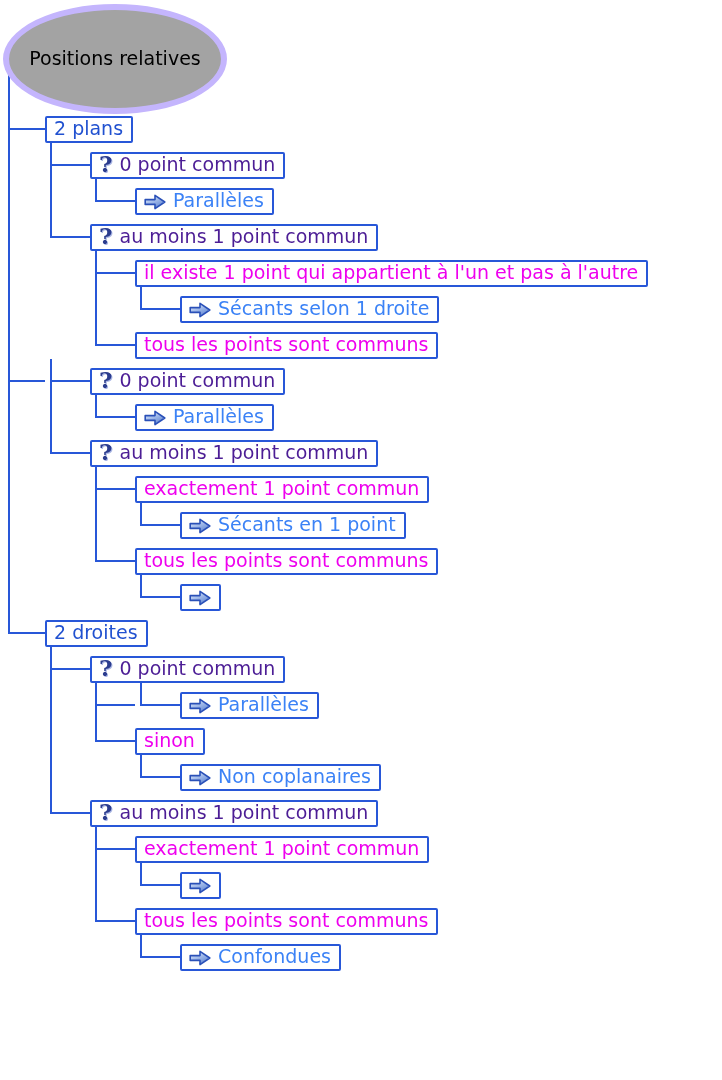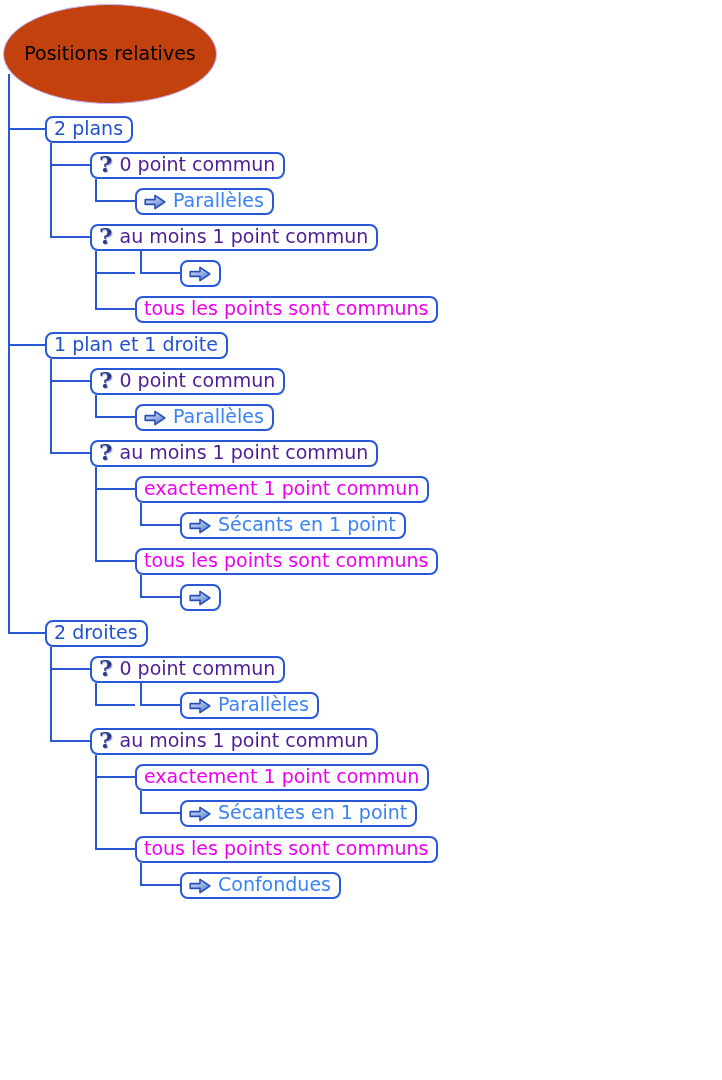--- a/index.html
+++ b/index.html
@@ -13,39 +13,39 @@
     position: relative;
     width: 722px; height: 1080px;
     padding-top: 116px;
     box-sizing: border-box;
   }
   
   .root-node {
     position: absolute;
     left: 3px; top: 4px;
     width: 212px; height: 98px;
-    border: 1px solid #c4b5fd;
+    border: 6px solid #c4b5fd;
     border-radius: 50%;
-    background: #c2410c;
+    background: #a3a3a3;
     display: flex; flex-direction: column;
     align-items: center; justify-content: center;
     text-align: center;
     font-size: 19px; line-height: 1.32; color: #000;
     z-index: 2;
   }
   
   .node {
     position: relative;
     display: inline-flex;
     align-items: center;
     gap: 7px;
     height: 27px;
     box-sizing: border-box;
     border: 2px solid #2857d8;
-    border-radius: 8px;
+    border-radius: 2px;
     padding: 0 8px 0 7px;
     background: #ffffff;
     margin: 0 0 9px 0;
     font-size: 19px;
     line-height: 1;
     white-space: nowrap;
     z-index: 1;
   }
   .lbl { display: inline-block; transform: translateY(-1px); }
   .c-blue    { color: #2151d0; }
@@ -142,46 +142,47 @@
         </div>
 
         <div class="branch">
           <div class="node">
             <span class="qicon">?</span>
             <span class="lbl c-black">au moins 1 point commun</span>
           </div>
           <div class="children">
 
             <div class="branch">
-              <div class="children">
-                <div class="branch">
-                  <div class="node">
-                    <svg class="arrow" viewBox="0 0 22 16" width="22" height="16">
-                        <path d="M1.2 5.6 H11 V1.4 L20.8 8 L11 14.6 V10.4 H1.2 Z" fill="url(#arrowGrad)" stroke="#2a50b8" stroke-width="1.6" stroke-linejoin="round"></path>
-                      </svg>
+              <div class="node">
+                <span class="lbl c-magenta">il existe 1 point qui appartient à l'un et pas à l'autre</span>
+              </div>
+              <div class="children">
+                <div class="branch">
+                  <div class="node">
+                    <svg class="arrow" viewBox="0 0 22 16" width="22" height="16">
+                        <path d="M1.2 5.6 H11 V1.4 L20.8 8 L11 14.6 V10.4 H1.2 Z" fill="url(#arrowGrad)" stroke="#2a50b8" stroke-width="1.6" stroke-linejoin="round"></path>
+                      </svg>
+                    <span class="lbl c-green">Sécants selon 1 droite</span>
                   </div>
                 </div>
               </div>
             </div>
 
             <div class="branch">
               <div class="node">
                 <span class="lbl c-magenta">tous les points sont communs</span>
               </div>
             </div>
 
           </div>
         </div>
       </div>
     </div>
 
     <div class="branch">
-      <div class="node">
-        <span class="lbl c-blue">1 plan et 1 droite</span>
-      </div>
       <div class="children">
 
         <div class="branch">
           <div class="node">
             <span class="qicon">?</span>
             <span class="lbl c-black">0 point commun</span>
           </div>
           <div class="children">
             <div class="branch">
               <div class="node">
@@ -256,20 +257,35 @@
                   <div class="node">
                     <svg class="arrow" viewBox="0 0 22 16" width="22" height="16">
                         <path d="M1.2 5.6 H11 V1.4 L20.8 8 L11 14.6 V10.4 H1.2 Z" fill="url(#arrowGrad)" stroke="#2a50b8" stroke-width="1.6" stroke-linejoin="round"></path>
                       </svg>
                     <span class="lbl c-green">Parallèles</span>
                   </div>
                 </div>
               </div>
             </div>
 
+            <div class="branch">
+              <div class="node">
+                <span class="lbl c-magenta">sinon</span>
+              </div>
+              <div class="children">
+                <div class="branch">
+                  <div class="node">
+                    <svg class="arrow" viewBox="0 0 22 16" width="22" height="16">
+                        <path d="M1.2 5.6 H11 V1.4 L20.8 8 L11 14.6 V10.4 H1.2 Z" fill="url(#arrowGrad)" stroke="#2a50b8" stroke-width="1.6" stroke-linejoin="round"></path>
+                      </svg>
+                    <span class="lbl c-green">Non coplanaires</span>
+                  </div>
+                </div>
+              </div>
+            </div>
 
           </div>
         </div>
 
         <div class="branch">
           <div class="node">
             <span class="qicon">?</span>
             <span class="lbl c-black">au moins 1 point commun</span>
           </div>
           <div class="children">
@@ -277,21 +293,20 @@
             <div class="branch">
               <div class="node">
                 <span class="lbl c-magenta">exactement 1 point commun</span>
               </div>
               <div class="children">
                 <div class="branch">
                   <div class="node">
                     <svg class="arrow" viewBox="0 0 22 16" width="22" height="16">
                         <path d="M1.2 5.6 H11 V1.4 L20.8 8 L11 14.6 V10.4 H1.2 Z" fill="url(#arrowGrad)" stroke="#2a50b8" stroke-width="1.6" stroke-linejoin="round"></path>
                       </svg>
-                    <span class="lbl c-green">Sécantes en 1 point</span>
                   </div>
                 </div>
               </div>
             </div>
 
             <div class="branch">
               <div class="node">
                 <span class="lbl c-magenta">tous les points sont communs</span>
               </div>
               <div class="children">

